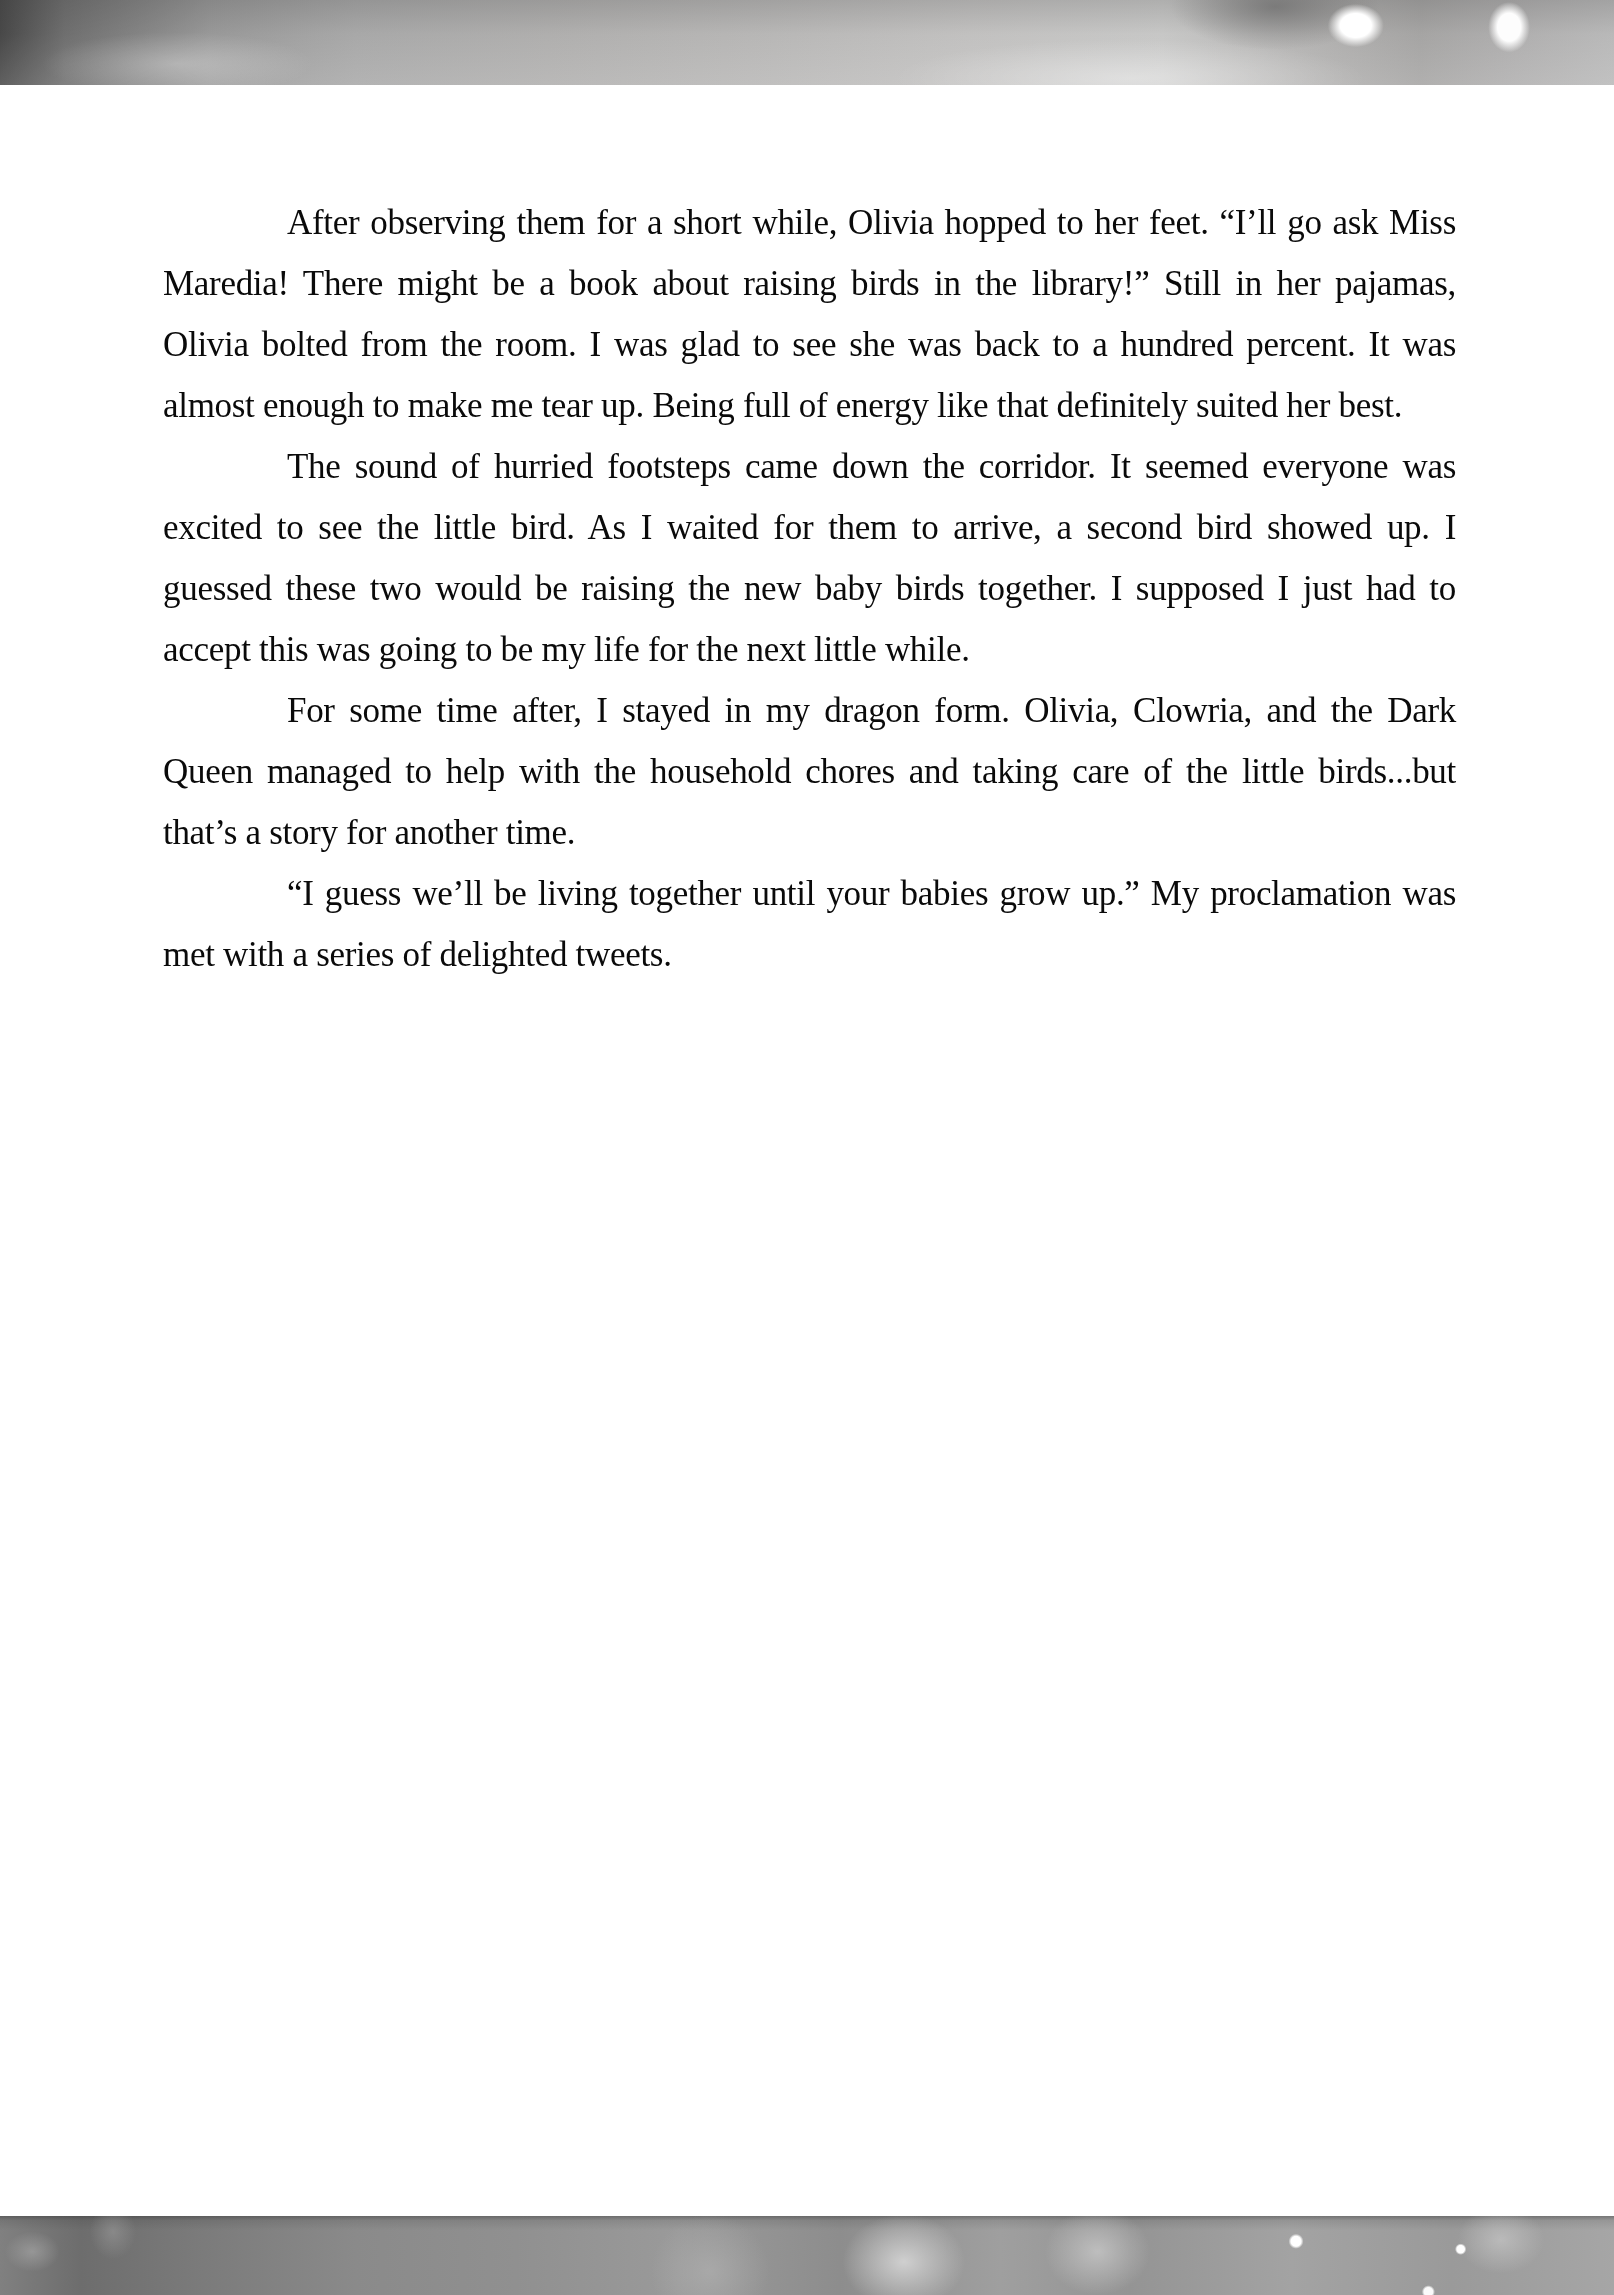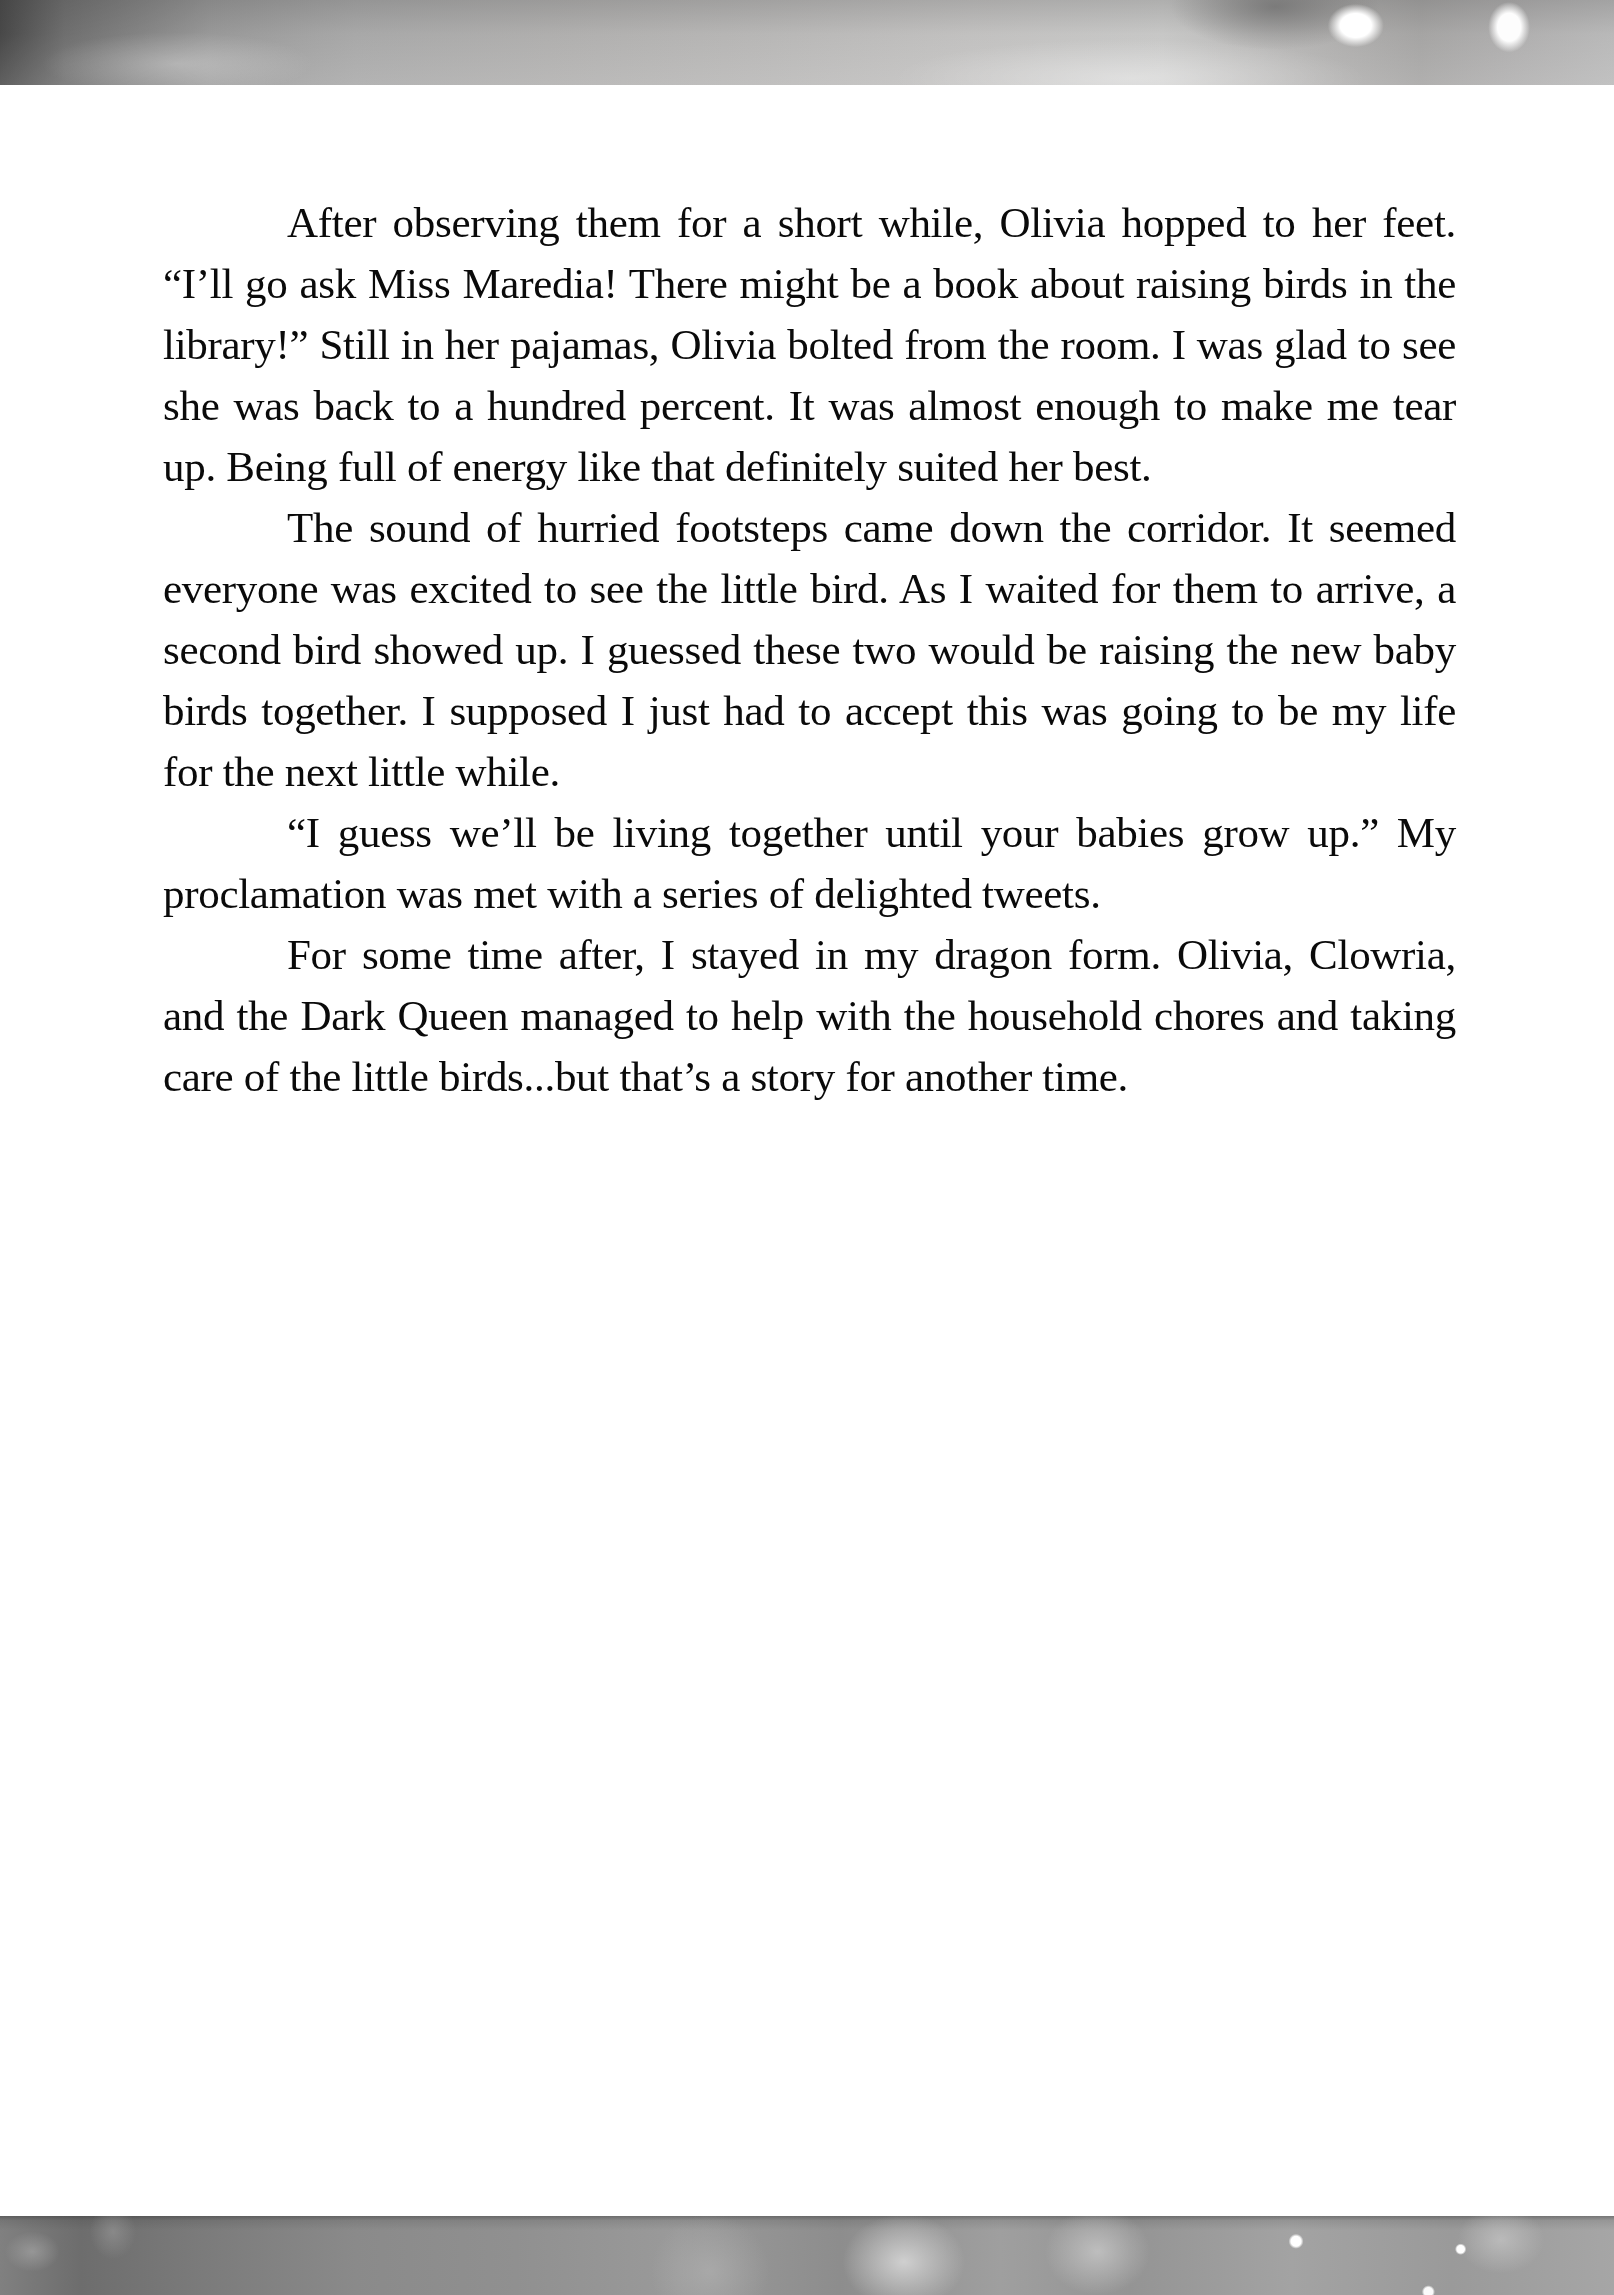--- a/index.html
+++ b/index.html
@@ -55,37 +55,37 @@
     position: absolute;
     top: 192px;
     left: 0;
     width: 1614px;
     box-sizing: border-box;
     padding: 0 158px 0 163px;
     color: #0a0a0a;
   }
   .content p {
     margin: 0;
-    font-size: 43px;
+    font-size: 35px;
     line-height: 61px;
     text-align: justify;
     text-indent: 124px;
     letter-spacing: -0.3px;
     hyphens: none;
     -webkit-hyphens: none;
   }
 </style>
 </head>
 <body>
 
 <div>
   <div class="band band-top"></div>
 
   <main class="content">
     <p>After observing them for a short while, Olivia hopped to her feet. “I’ll go ask Miss Maredia! There might be a book about raising birds in the library!” Still in her pajamas, Olivia bolted from the room. I was glad to see she was back to a hundred percent. It was almost enough to make me tear up. Being full of energy like that definitely suited her best.</p>
     <p>The sound of hurried footsteps came down the corridor. It seemed everyone was excited to see the little bird. As I waited for them to arrive, a second bird showed up. I guessed these two would be raising the new baby birds together. I supposed I just had to accept this was going to be my life for the next little while.</p>
+    <p>For some time after, I stayed in my dragon form. Olivia, Clowria, and the Dark Queen managed to help with the household chores and taking care of the little birds...but that’s a story for another time.</p>
     <p>“I guess we’ll be living together until your babies grow up.” My proclamation was met with a series of delighted tweets.</p>
-    <p>For some time after, I stayed in my dragon form. Olivia, Clowria, and the Dark Queen managed to help with the household chores and taking care of the little birds...but that’s a story for another time.</p>
   </main>
 
   <div class="band band-bottom"></div>
 </div>
 
 
 </body></html>

